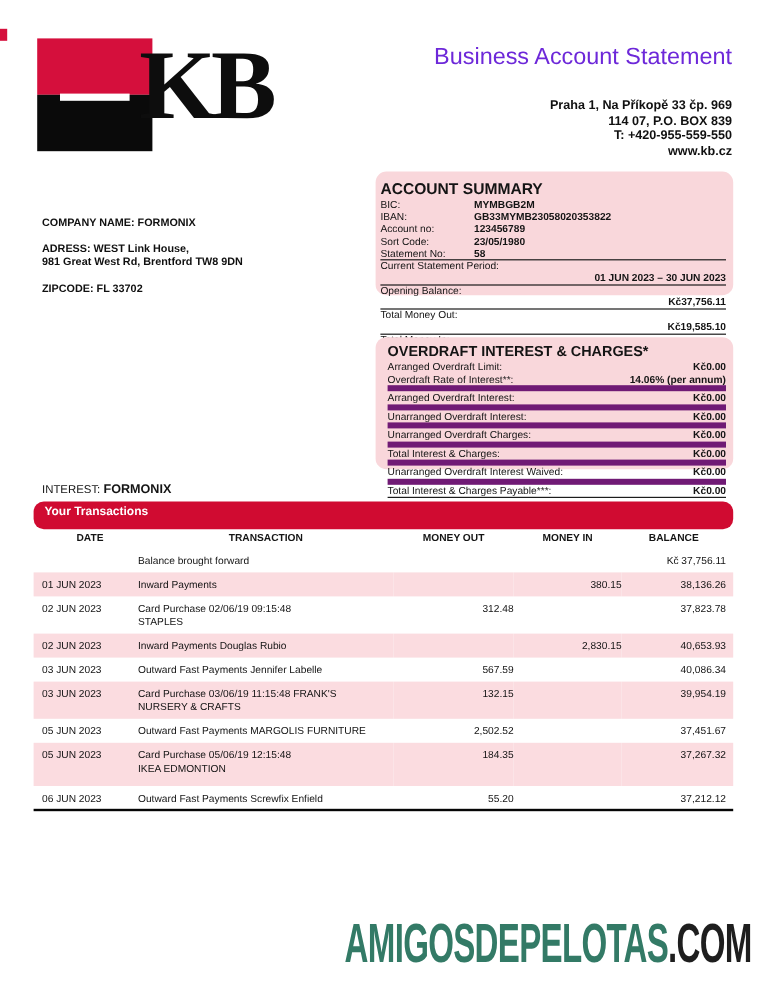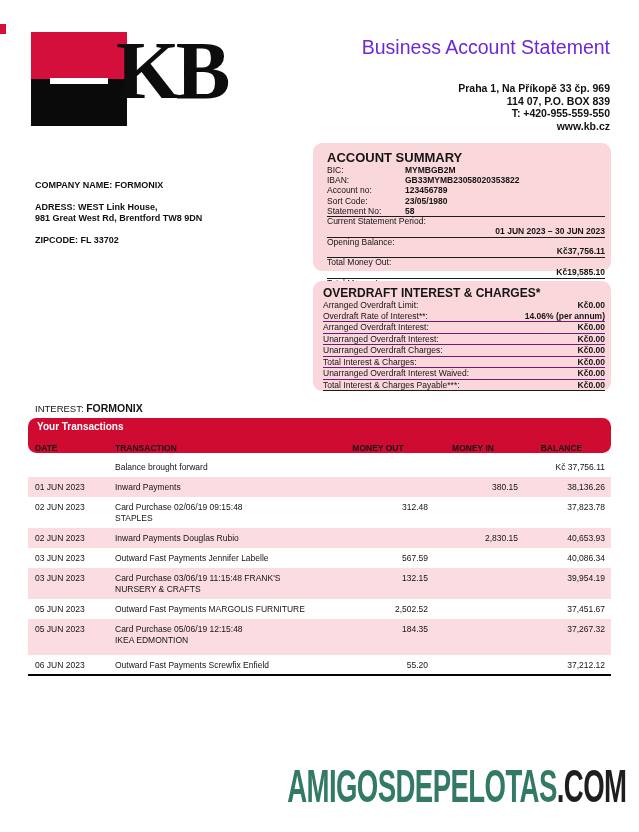--- a/index.html
+++ b/index.html
@@ -28,51 +28,51 @@
   .header-right { position:absolute; right:29px; top:36px; text-align:right; }
   .statement-title { font-size:19.5px; line-height:22px; color:#6d28d9; }
   .bank-address { margin-top:24px; font-size:10.5px; font-weight:bold; line-height:12.5px; color:#101010; }
 
   
   .company-block { position:absolute; left:35px; top:180px; font-size:9px; font-weight:bold; line-height:11px; color:#101010; }
   .company-block .gap { height:11px; }
 
   
   .pink-box { position:absolute; left:313px; width:298px; background:#f9d7db; border-radius:9px; }
-  #summary-box   { top:143px; height:128px; padding:7px 6px 0 14px; }
+  #summary-box   { top:143px; height:103px; padding:7px 6px 0 4px; }
   #overdraft-box { top:281px; height:110px; padding:6px 6px 0 10px; }
 
   .box-title  { font-weight:bold; font-size:13px; line-height:15px; }
   .box-title2 { font-weight:bold; font-size:12px; line-height:13px; }
 
   .info-row { display:flex; font-size:8.5px; line-height:10.2px; }
   .info-row .lbl { width:78px; flex:none; }
   .info-row .val { font-weight:bold; }
 
   .sum-row { display:flex; justify-content:space-between; font-size:8.5px; line-height:9.8px; border-top:1px solid #1c1c1c;flex-direction:column; }
   .sum-row:last-child { border-bottom:6px solid #d946ef; }
   .sum-row .val, .od-row .val { font-weight:bold; text-align:right; }
 
   .od-row { display:flex; justify-content:space-between; font-size:8.5px; line-height:10.5px; }
-  .od-row.lined { border-top:1px solid #701a75; }
+  .od-row.lined { border-top:5px solid #701a75; }
   .od-row:last-child { border-bottom:1px solid #1c1c1c; }
 
   
   .account-line { position:absolute; left:35px; top:402px; font-size:9.5px; }
   .account-line .acct-name { font-weight:bold; font-size:10.5px; }
   .banner {
-    position:absolute; left:28px; top:418px; width:583px; height:35px;
+    position:absolute; left:28px; top:418px; width:583px; height:23px;
     background:#d00b31; border-radius:8.5px; color:#ffffff;
     font-size:10px; font-weight:bold; line-height:17px; padding-left:9px;
   }
 
   
   .tx-table { position:absolute; left:28px; top:441px; width:583px; border-collapse:collapse; table-layout:fixed; }
   .tx-table th { font-size:8.5px; font-weight:bold; padding:2px 0 4px; }
-  .tx-table th.l { text-align:left;margin-left:35px; }
+  .tx-table th.l { text-align:center;margin-left:35px; }
   .tx-table th.r { text-align:center; }
   .tx-table td {
     font-size:8.5px; line-height:11px; padding:5px 0 4px;
     vertical-align:top; white-space:pre-line;
   }
   .c-date { padding-left:7px !important; }
   .c-bal  { padding-right:6px !important; text-align:right; }
   .c-out, .c-in { text-align:right; }
   tr.pink { background:#fbdce0;padding-left:16px; }
   tr.pad td { padding-bottom:9px; }

